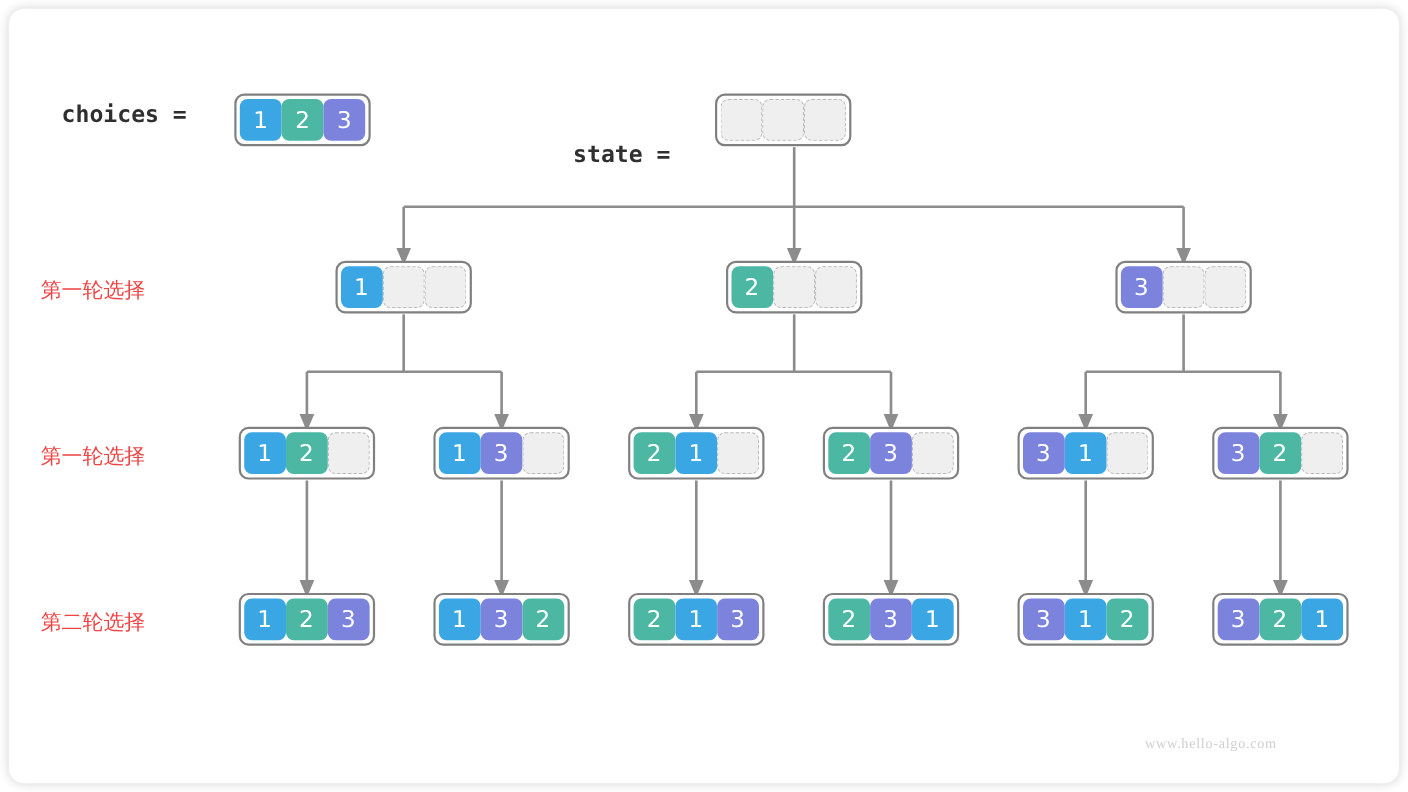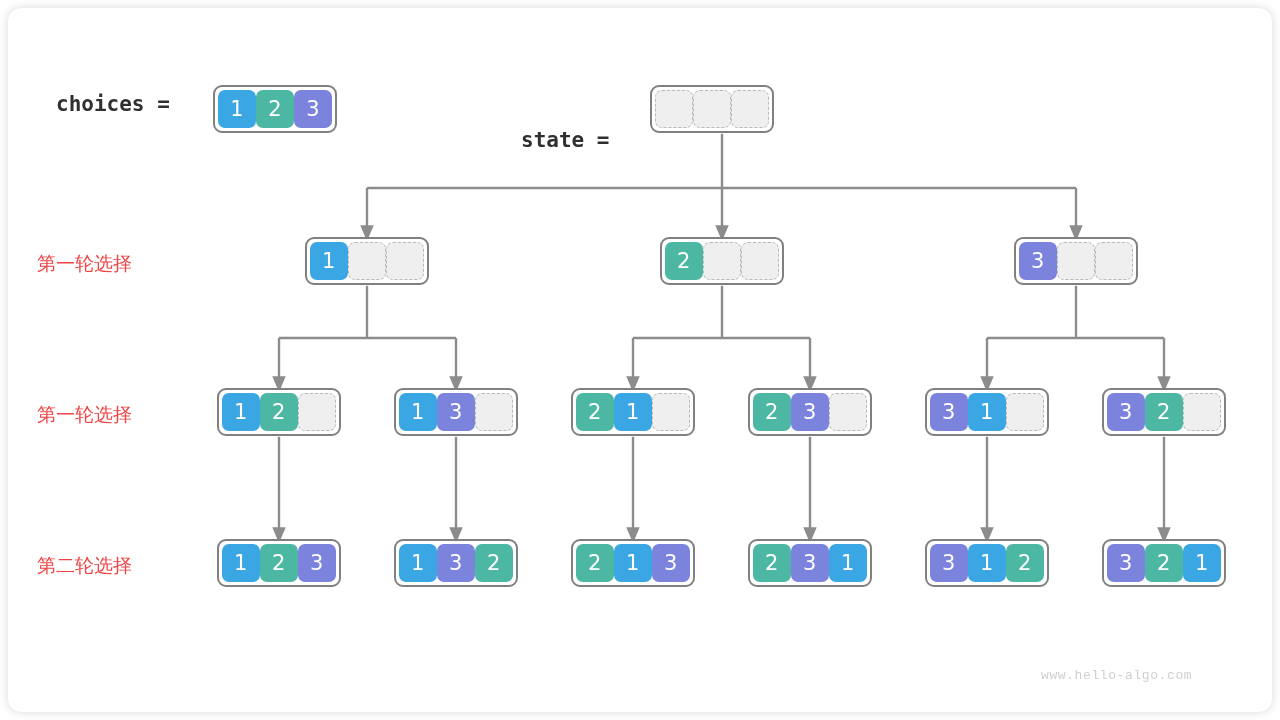--- a/index.html
+++ b/index.html
@@ -86,21 +86,21 @@
   }
 
   .cell.empty {
     background: #efefef;
     border: 1.8px dashed #b9b9b9;
     color: transparent;
   }
 
   .watermark {
     position: absolute;
-    font-family: Liberation Mono, monospace;
+    font-family: Liberation Serif, serif;
     font-size: 13px;
     color: #cfcfcf;
     letter-spacing: 0.6px;
     white-space: nowrap;
   }
 </style>
 </head>
 <body>
 
 <div id="card"></div>

